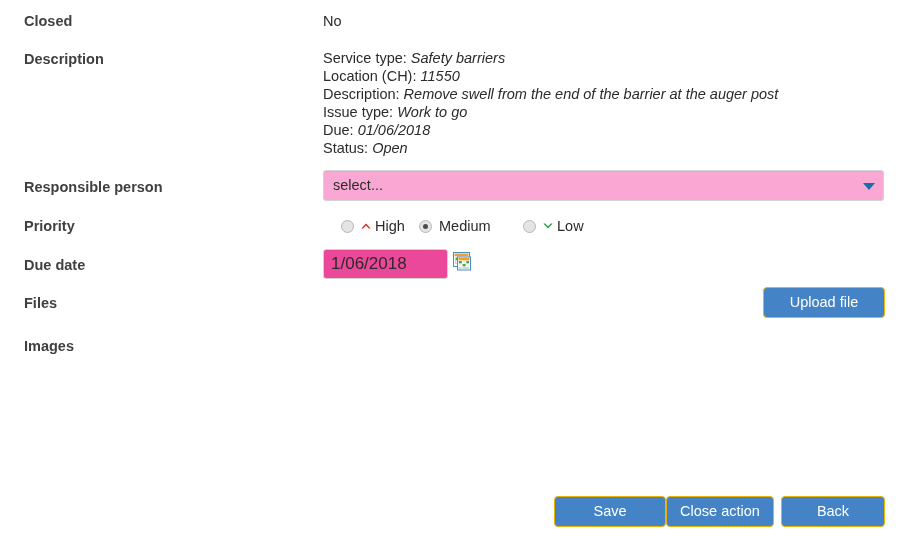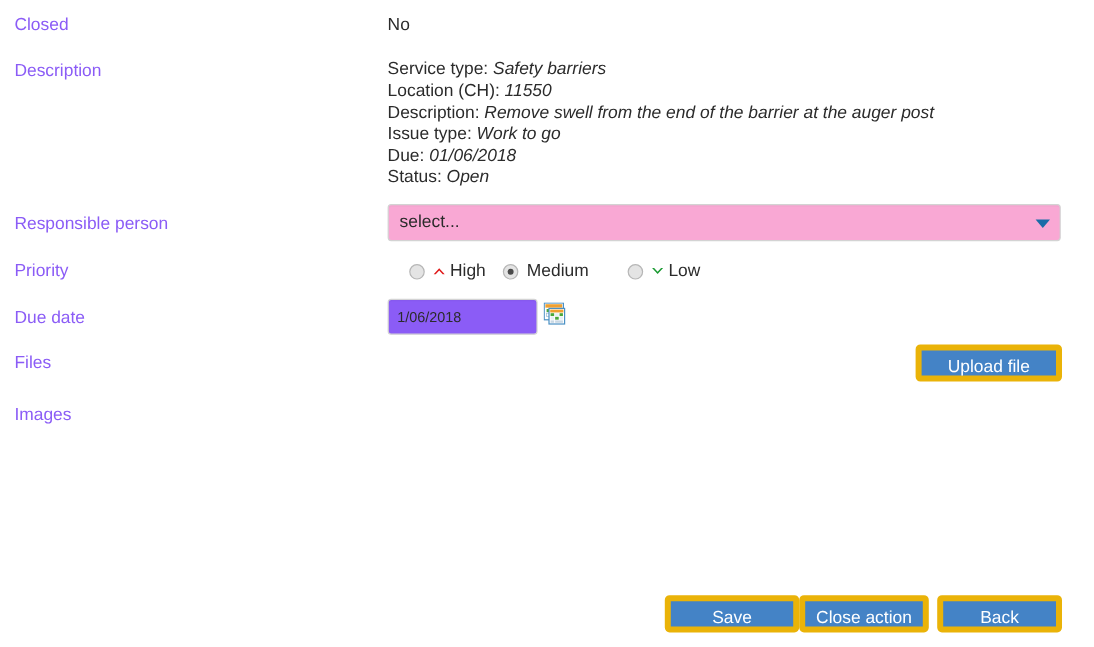--- a/index.html
+++ b/index.html
@@ -24,25 +24,26 @@
   }
 
   
   .row {
     position: absolute;
     left: 0;
     width: 912px;
   }
   .label {
     position: absolute;
-    left: 12px;
-    font-size: 14.5px;
-    color: #8b5cf6;
+    left: 24px;
+    font-size: 14.5px;
+    color: #404040;
     white-space: nowrap;
     line-height: 18px;
+    font-weight: bold;
   }
 
   
   #row-closed { top: 12px; height: 24px; }
   #row-closed .label { top: 0; }
   #closed-value {
     position: absolute;
     left: 323px;
     top: 0;
     line-height: 18px;
@@ -154,25 +155,25 @@
   
   #row-duedate { top: 249px; height: 34px; }
   #row-duedate .label { top: 7px; }
   .date-input {
     position: absolute;
     left: 323px;
     top: 0;
     width: 125px;
     height: 30px;
     box-sizing: border-box;
-    background: #8b5cf6;
+    background: #ec4899;
     border: 1px solid #d3d3d3;
     border-radius: 3px;
     font-family: "Liberation Sans", sans-serif;
-    font-size: 12px;
+    font-size: 17px;
     color: #2b2b2b;
     padding: 0 7px;
     outline: none;
     box-shadow: inset 0 1px 1px rgba(0,0,0,0.035);
   }
   .cal-icon {
     position: absolute;
     left: 453px;
     top: 3px;
     width: 19px;
@@ -182,21 +183,21 @@
 
   
   #row-files  { top: 287px; height: 32px; }
   #row-files .label { top: 7px; }
   #row-images { top: 330px; height: 32px; }
   #row-images .label { top: 7px; }
 
   .btn {
     position: absolute;
     background: #4483c6;
-    border: 5px solid #eab308;
+    border: 1px solid #eab308;
     border-radius: 4px;
     color: #ffffff;
     font-family: "Liberation Sans", sans-serif;
     font-size: 14.5px;
     height: 31px;
     line-height: 29px;
     text-align: center;
     cursor: pointer;
     padding: 0;
     box-sizing: border-box;

